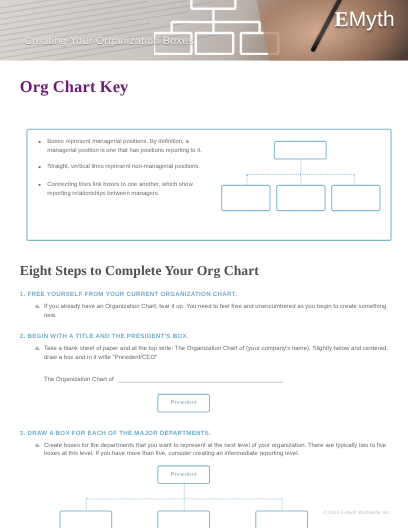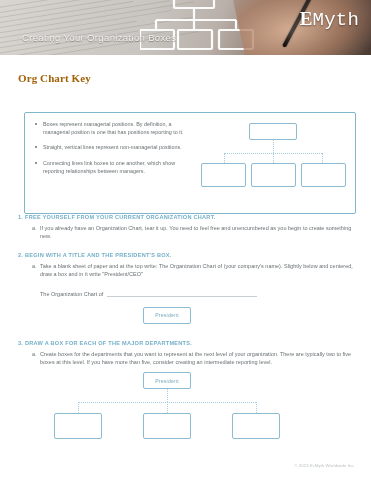--- a/index.html
+++ b/index.html
@@ -39,27 +39,27 @@
     position:absolute;left:22px;top:32px;
     font-size:9.5px;letter-spacing:.35px;color:#f2f0ee;
     text-shadow:0 1px 1px rgba(0,0,0,.35);
   }
   .logo{
     position:absolute;right:12px;top:9px;
     font-size:19px;line-height:1;color:#ffffff;letter-spacing:.2px;
     text-shadow:0 1px 2px rgba(0,0,0,.45);
   }
   .logo .e{font-family:"Liberation Serif",serif;font-weight:bold;}
-  .logo .m{font-family:Liberation Mono, monospace;font-weight:normal;}
+  .logo .m{font-family:Liberation Sans, sans-serif;font-weight:normal;}
 
   
   .body{padding:0 18px;}
   h1.section{
     font-family:"Liberation Serif",serif;
-    font-size:11px;font-weight:bold;color:#a16207;
+    font-size:15px;font-weight:bold;color:#701a75;
     margin:17px 0 28px 0;letter-spacing:.1px;
   }
 
   
   .key-panel{
     position:relative;
     border:1px solid #7fb6cb;
     border-radius:2px;
     height:100px;
     margin:0 0 0 6px;
@@ -187,20 +187,21 @@
         <div class="vline" style="left:23px;top:30px;height:10px;"></div>
         <div class="vline" style="left:72px;top:30px;height:10px;"></div>
         <div class="vline" style="left:121px;top:30px;height:10px;"></div>
 
         <div class="obox" style="left:0;top:40px;width:45px;height:24px;"></div>
         <div class="obox" style="left:50px;top:40px;width:45px;height:24px;"></div>
         <div class="obox" style="left:100px;top:40px;width:45px;height:24px;"></div>
       </div>
     </div>
 
+    <h2 class="steps-head">Eight Steps to Complete Your Org Chart</h2>
 
     <div class="step">
       <div class="step-title">
         <span>1.</span>
         <span>FREE YOURSELF FROM YOUR CURRENT ORGANIZATION CHART.</span>
       </div>
       <div class="substep">
         <span class="mark">a.</span>
         <span>If you already have an Organization Chart, tear it up. You need to feel free and unencumbered as you begin to create something new.</span>
       </div>

